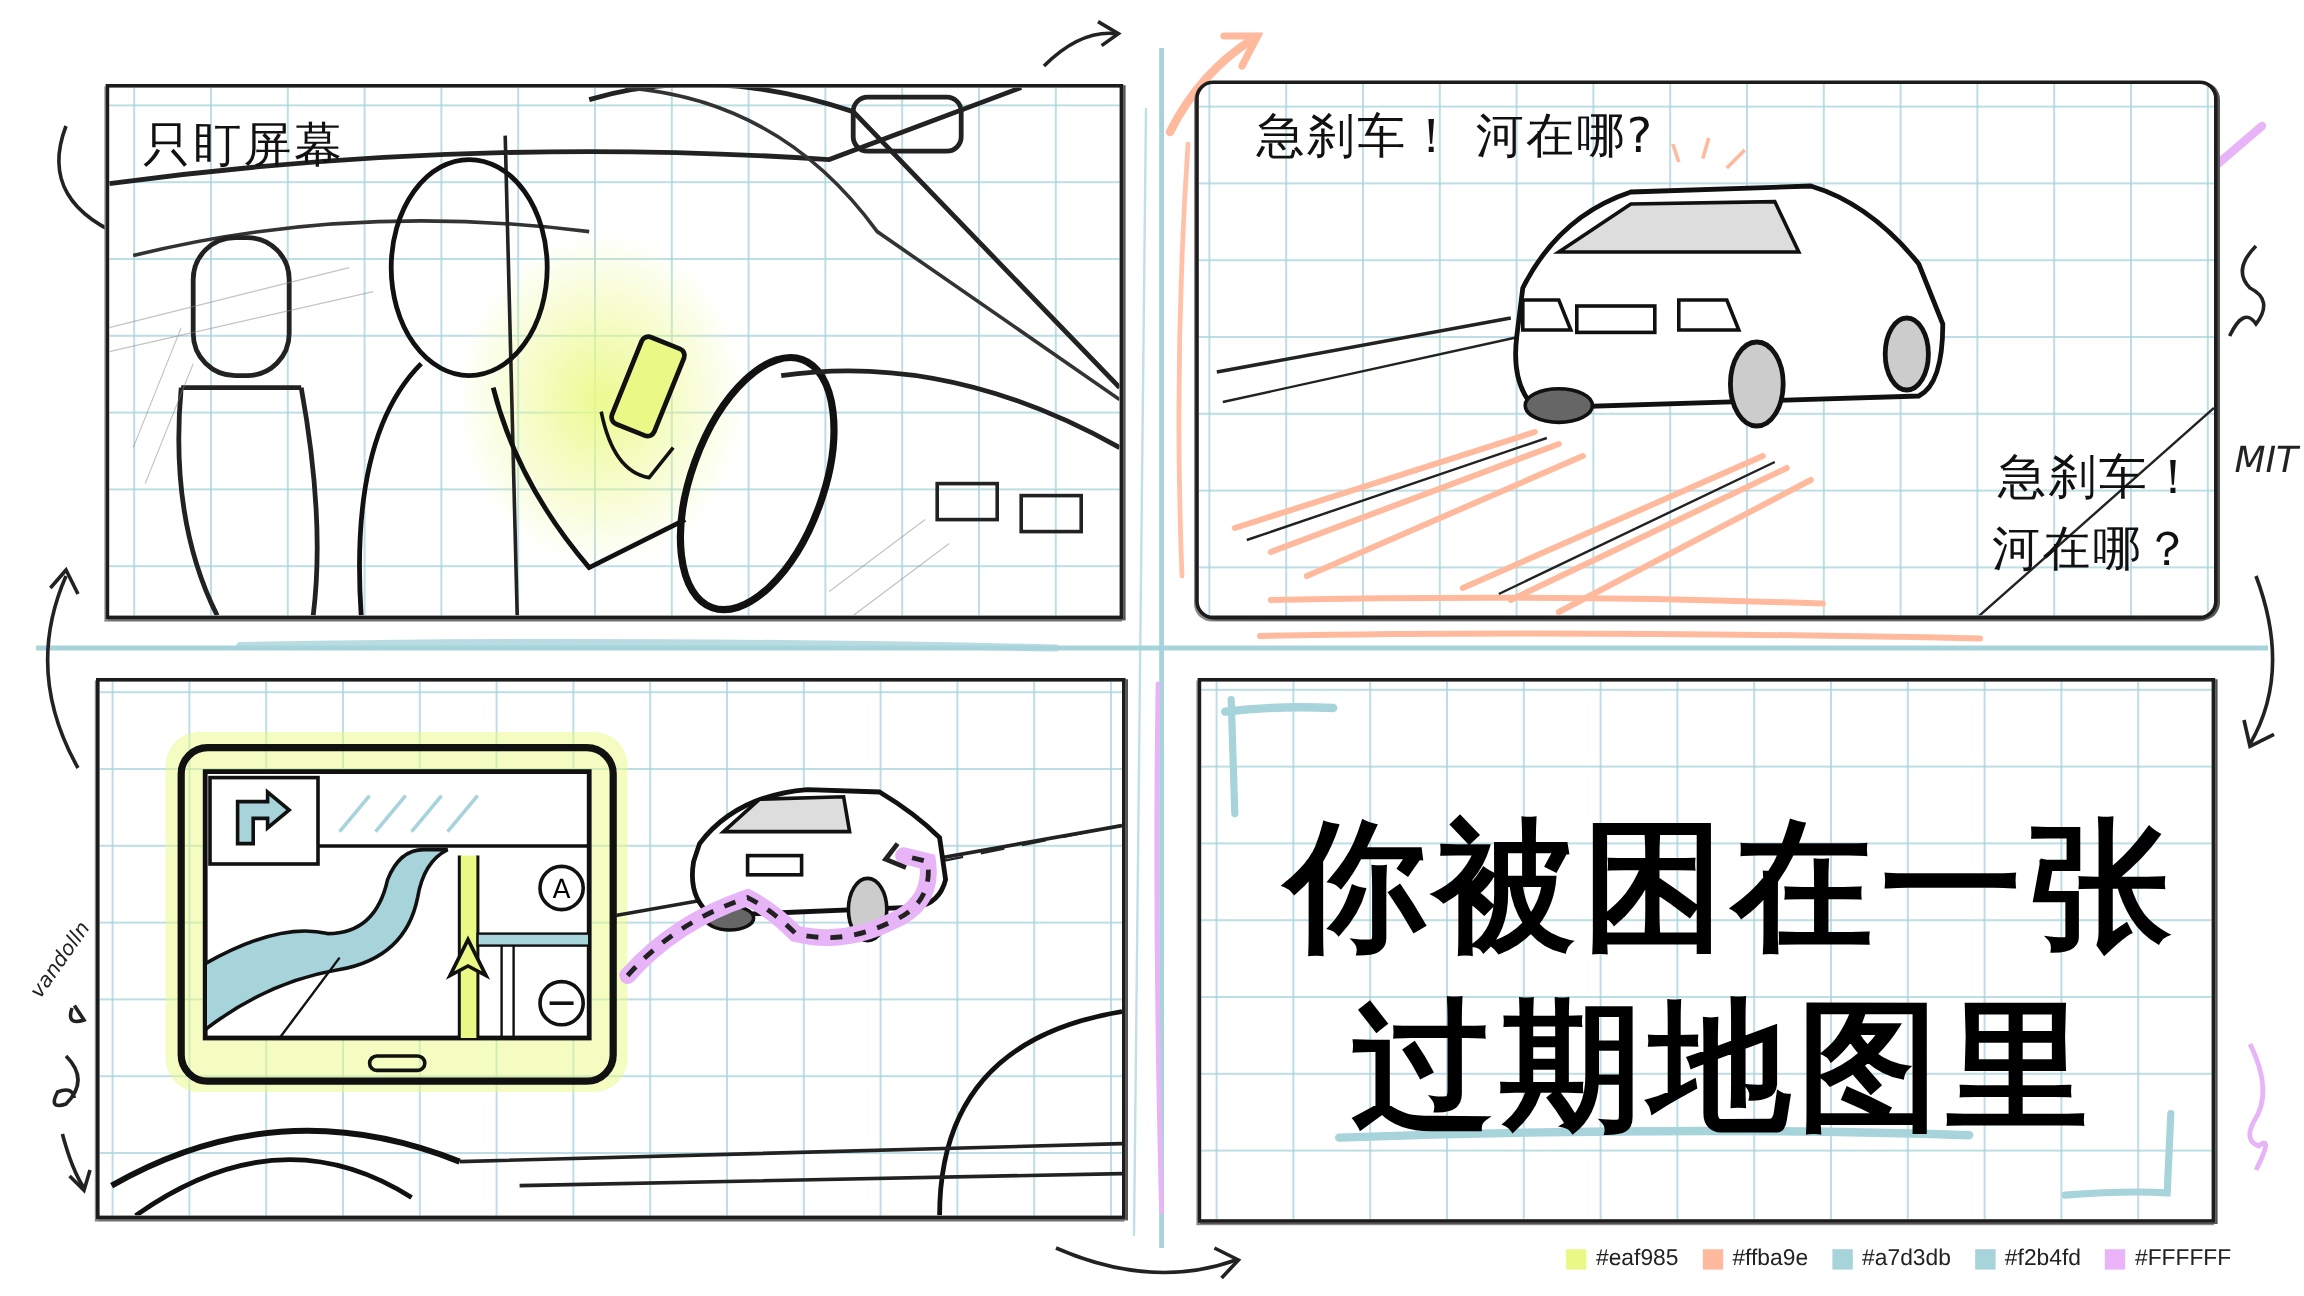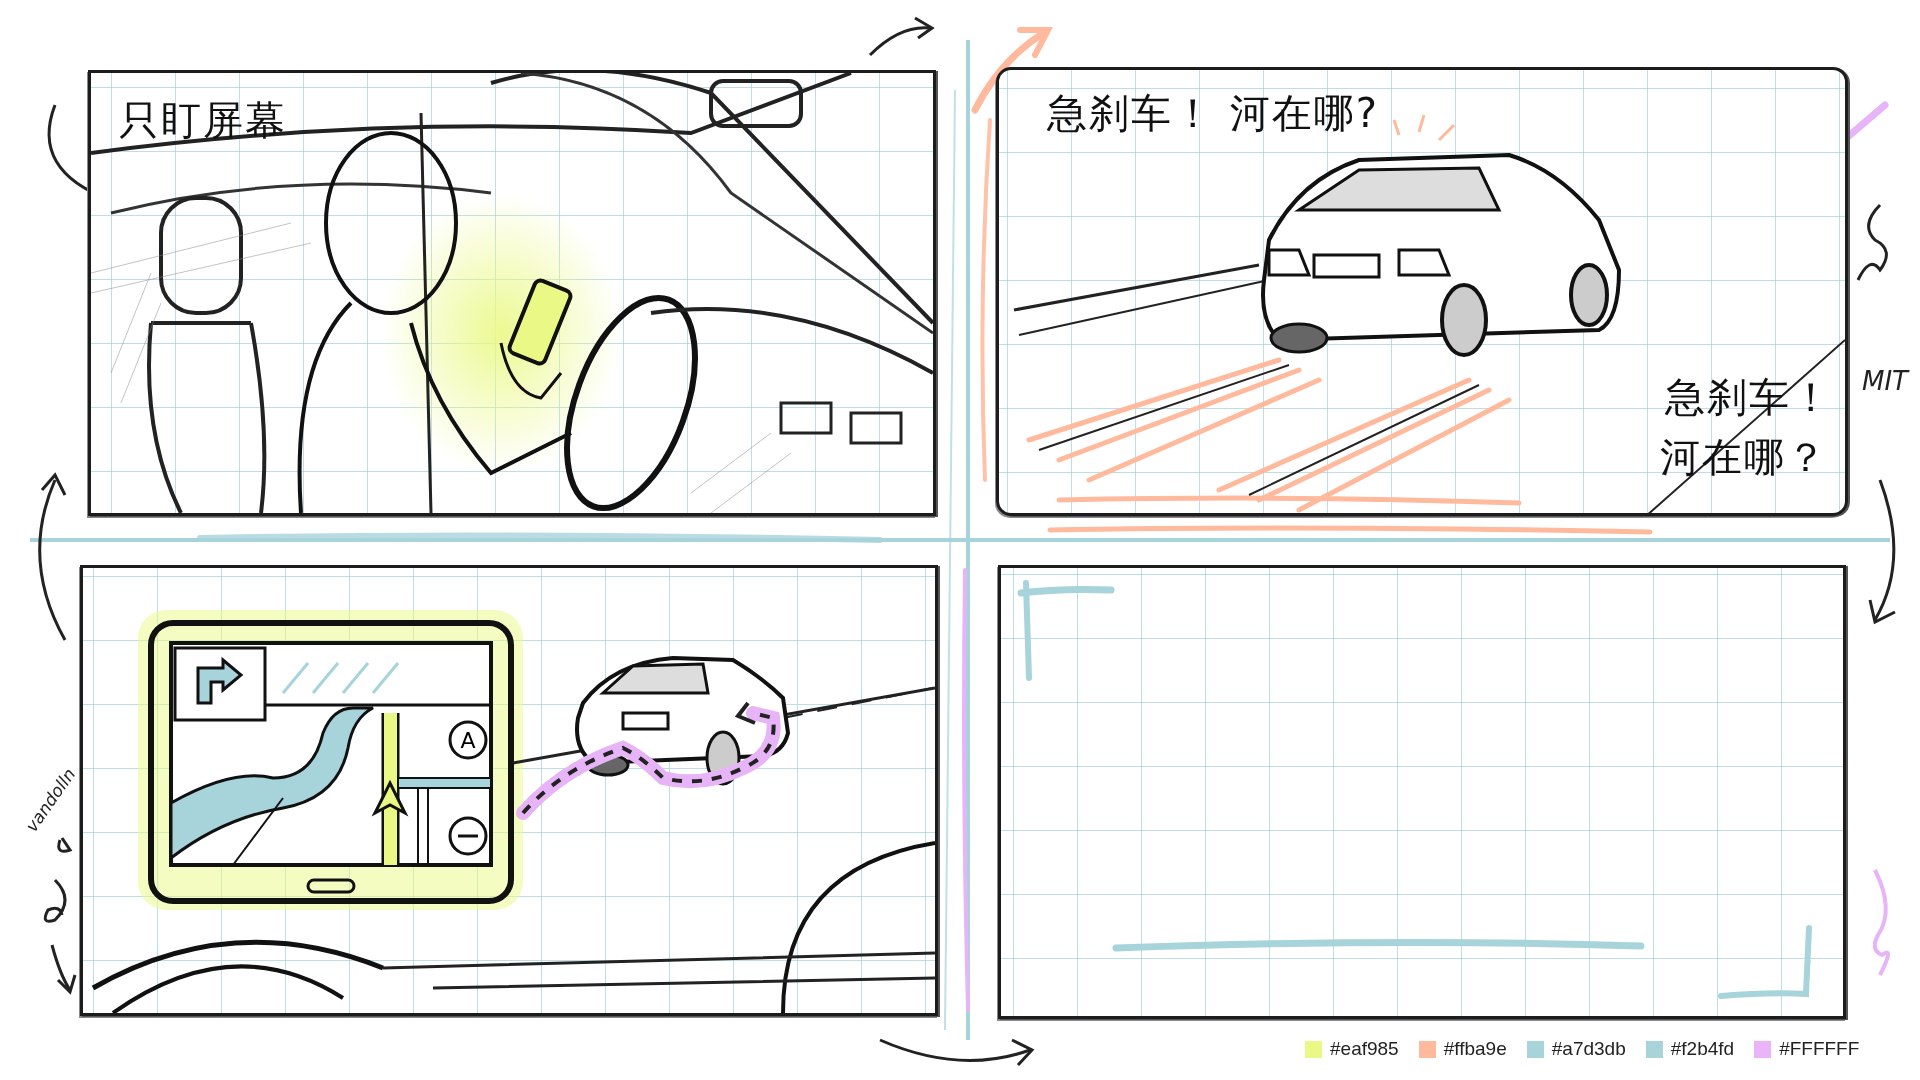--- a/index.html
+++ b/index.html
@@ -89,21 +89,21 @@
 
   <path d="M1050 530 Q1300 525 1650 532" fill="none" stroke="#ffba9e" stroke-width="5" stroke-linecap="round"></path>
   <path d="M990 120 Q978 300 985 480" fill="none" stroke="#ffba9e" stroke-width="4" stroke-linecap="round" opacity="0.9"></path>
 
   <path d="M965 570 Q962 780 968 1010" fill="none" stroke="#e8b4f8" stroke-width="4" stroke-linecap="round"></path>
 
   <path d="M200 538 Q500 532 880 540" fill="none" stroke="#a7d3db" stroke-width="6" stroke-linecap="round" opacity="0.8"></path>
 </svg>
 
 <div class="doodle" style="left:14px;top:790px;transform:rotate(-55deg);font-size:17px;font-style:italic;">vandolln</div>
-<div class="doodle" style="left:1862px;top:366px;font-size:26px;font-style:italic;">MIT</div>
+<div class="doodle" style="left:1862px;top:366px;font-size:30px;font-style:italic;">MIT</div>
 
 <div class="panel" id="panel-1">
   <svg class="svg-layer" viewBox="0 0 842 440">
     <defs>
       <radialGradient id="glow" cx="0.5" cy="0.5" r="0.5">
         <stop offset="0" stop-color="#eaf985" stop-opacity="0.9"></stop>
         <stop offset="1" stop-color="#eaf985" stop-opacity="0"></stop>
       </radialGradient>
     </defs>
     <ellipse cx="410" cy="260" rx="120" ry="140" fill="url(#glow)"></ellipse>
@@ -237,20 +237,24 @@
   </svg>
 </div>
 
 <div class="panel" id="panel-4">
   <svg class="svg-layer" viewBox="0 0 842 448">
     <path d="M20 25 Q60 20 110 22" fill="none" stroke="#a7d3db" stroke-width="7" stroke-linecap="round"></path>
     <path d="M25 15 L28 110" fill="none" stroke="#a7d3db" stroke-width="6" stroke-linecap="round"></path>
     <path d="M115 380 Q400 370 640 378" fill="none" stroke="#a7d3db" stroke-width="7" stroke-linecap="round"></path>
     <path d="M720 428 Q770 424 805 426 L808 360" fill="none" stroke="#a7d3db" stroke-width="6" stroke-linecap="round"></path>
   </svg>
+  <div class="title-block">
+    <span class="title-line">你被困在一张</span>
+    <span class="title-line">过期地图里</span>
+  </div>
 </div>
 
 <div class="legend">
   <div class="legend-item">
     <span class="swatch" style="background:#eaf985"></span>
     <span>#eaf985</span>
   </div>
   <div class="legend-item">
     <span class="swatch" style="background:#ffba9e"></span>
     <span>#ffba9e</span>

